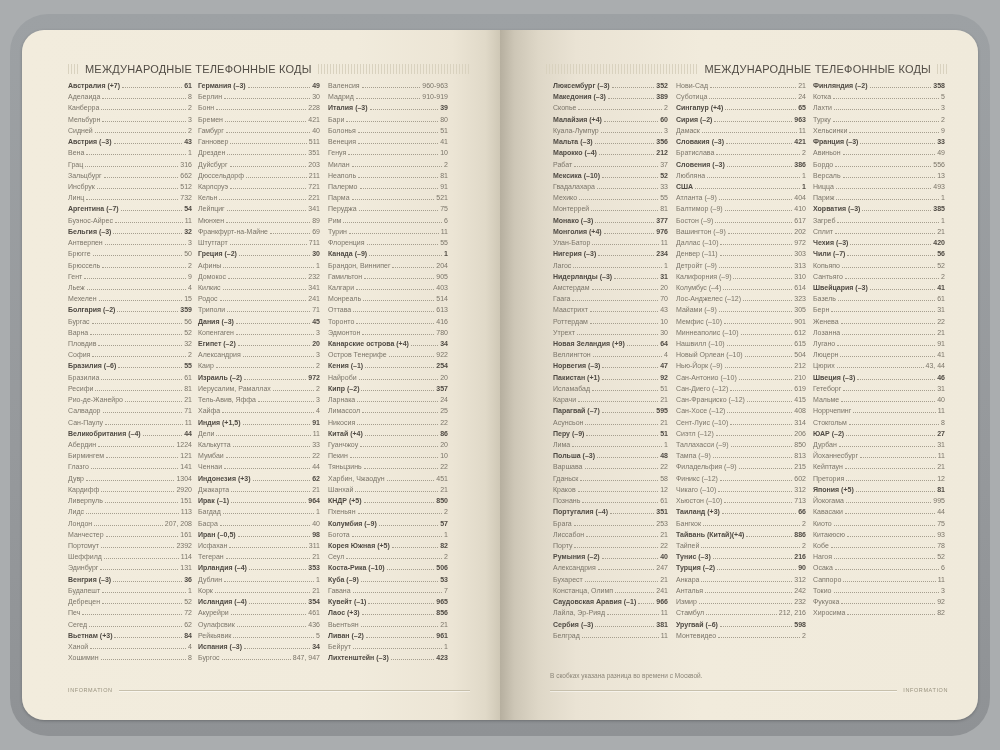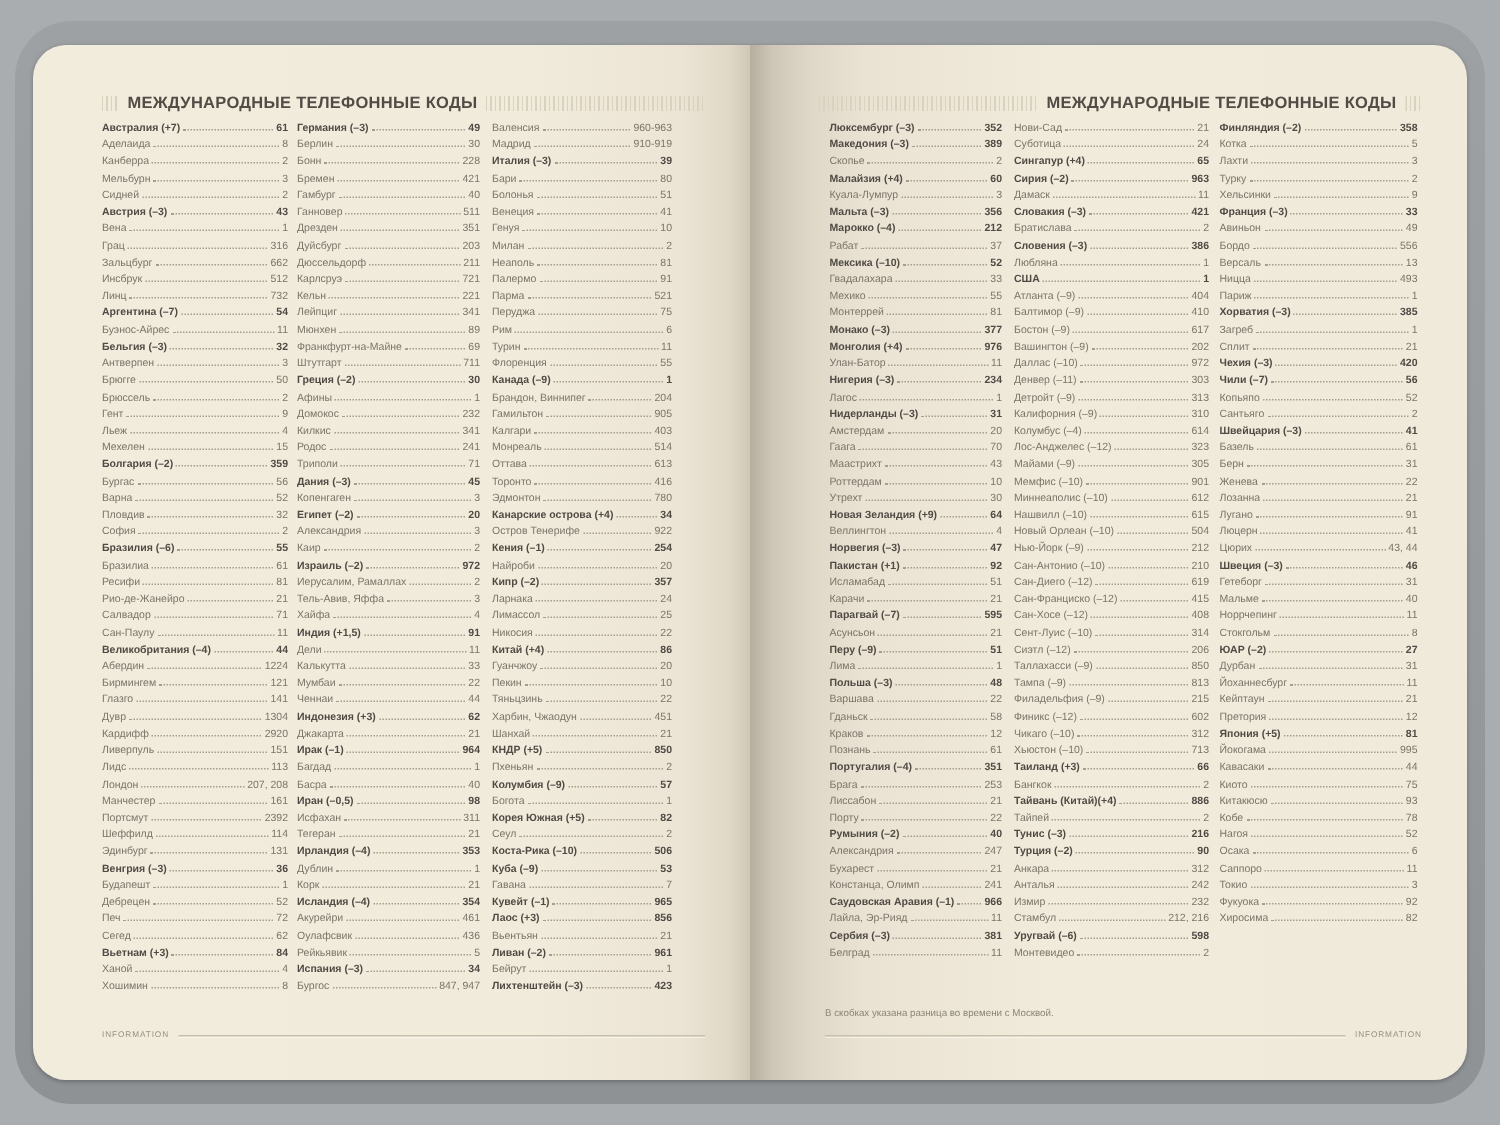--- a/index.html
+++ b/index.html
@@ -24,21 +24,21 @@
     background:linear-gradient(90deg,#f2ecdd 0%,#f1ebdc 70%,#ece5d5 90%,#e0d9c8 97%,#cfc8b6 100%);
   }
   .page.right{
     background:linear-gradient(90deg,#b6af9f 0%,#cdc6b6 3%,#ded7c7 8%,#eae3d4 16%,#f1ebdc 42%,#f0eadb 100%);
   }
   .hdr{
     position:absolute;top:31px;left:46px;right:30px;height:15px;
     display:flex;align-items:center;gap:6px;
   }
   .hdr .title{
-    font-size:11px;font-weight:bold;color:#514c45;
+    font-size:11px;font-weight:normal;color:#514c45;
     letter-spacing:.2px;white-space:nowrap;
   }
   .hatch{
     height:10px;
     background:repeating-linear-gradient(90deg,#d9d2bf 0,#d9d2bf 1px,rgba(0,0,0,0) 1px,rgba(0,0,0,0) 3px);
   }
   .hatch.grow{flex:1;}
   .hatch.stub{width:11px;}
   .col{position:absolute;top:52px;}
   .row{display:flex;align-items:baseline;height:11.23px;font-size:7px;color:#7b7569;}

